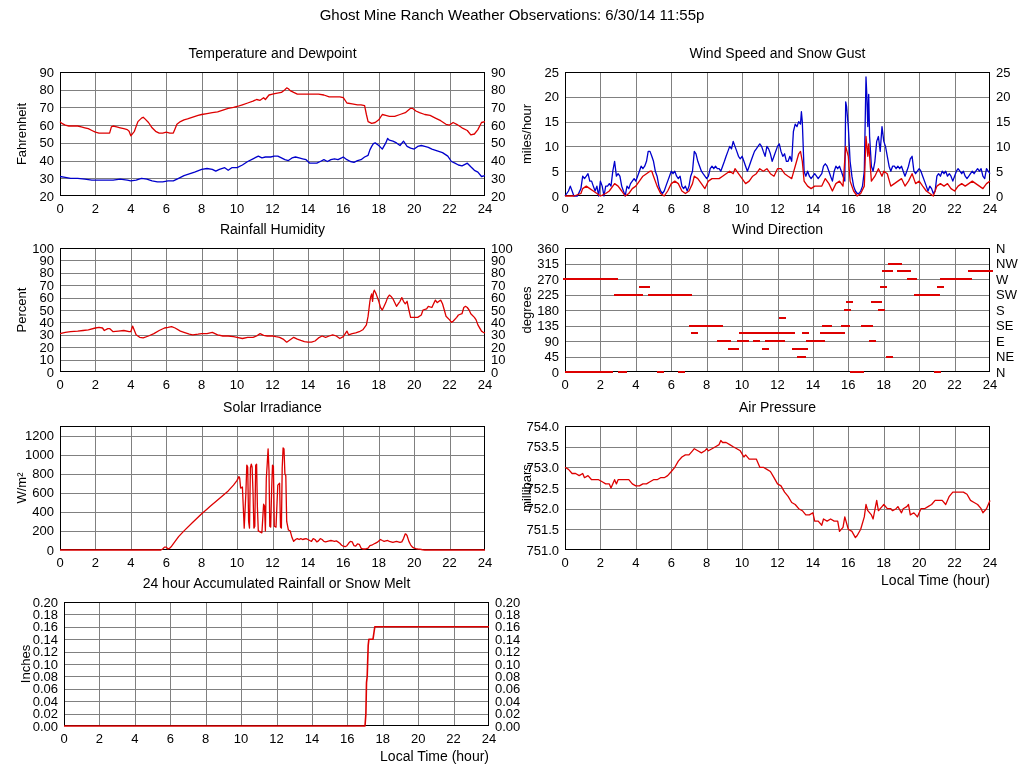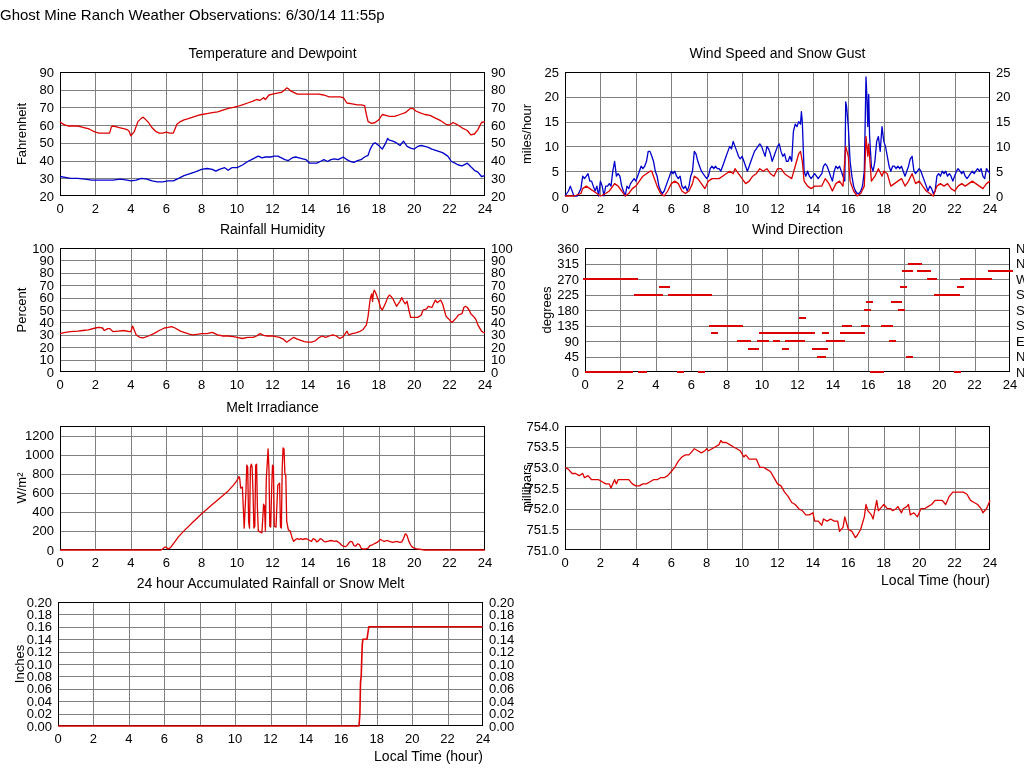--- a/index.html
+++ b/index.html
@@ -1,24 +1,24 @@
 <!DOCTYPE html>
 <html><head>
 <meta charset="utf-8">
 <style>
   html,body{margin:0;padding:0;background:#fff;}
   body{width:1024px;height:768px;position:relative;overflow:hidden;
        font-family:"Liberation Sans",sans-serif;color:#000;}
-  .page-title{position:absolute;top:6px;left:0;width:1024px;text-align:left;
+  .page-title{position:absolute;top:6px;left:0;width:1024px;text-align:center;
               font-size:15px;white-space:nowrap;}
   .chart{position:absolute;width:425px;height:100px;}
   .c0{left:60px;top:72px}.c1{left:565px;top:72px}
-  .c2{left:60px;top:248px}.c3{left:585px;top:248px}
+  .c2{left:60px;top:248px}.c3{left:565px;top:248px}
   .c4{left:60px;top:426px}.c5{left:565px;top:426px}
-  .c6{left:58px;top:602px}
+  .c6{left:64px;top:602px}
   .ctitle{position:absolute;top:-27px;left:0;width:425px;text-align:center;
           font-size:14px;font-weight:normal;margin:0;white-space:nowrap;}
   .ylabel{position:absolute;left:-100px;top:54px;width:124px;height:16px;
           line-height:16px;text-align:center;transform:rotate(-90deg);
           font-size:13px;white-space:nowrap;}
   .xlabel{position:absolute;top:146px;left:0;width:425px;text-align:right;
           font-size:14px;white-space:nowrap;}
   svg.plot{position:absolute;left:0;top:0;width:425px;height:124px;overflow:visible;}
   svg text{font-family:"Liberation Sans",sans-serif;font-size:13px;fill:#000;}
 </style>
@@ -453,21 +453,21 @@
       <line x1="411.76041666666663" y1="23" x2="418.76041666666663" y2="23" stroke="#dd0000" stroke-width="2.6" shape-rendering="crispEdges"></line>
       <line x1="413.53125" y1="23" x2="420.53125" y2="23" stroke="#dd0000" stroke-width="2.6" shape-rendering="crispEdges"></line>
       <line x1="415.3020833333333" y1="23" x2="422.3020833333333" y2="23" stroke="#dd0000" stroke-width="2.6" shape-rendering="crispEdges"></line>
       <line x1="417.0729166666667" y1="23" x2="424.0729166666667" y2="23" stroke="#dd0000" stroke-width="2.6" shape-rendering="crispEdges"></line>
       <line x1="418.84375" y1="23" x2="425.84375" y2="23" stroke="#dd0000" stroke-width="2.6" shape-rendering="crispEdges"></line>
       <line x1="420.6145833333333" y1="23" x2="427.6145833333333" y2="23" stroke="#dd0000" stroke-width="2.6" shape-rendering="crispEdges"></line>
     </svg>
 </section>
 
 <section class="chart c4">
-  <h2 class="ctitle">Melt Irradiance</h2>
+  <h2 class="ctitle">Solar Irradiance</h2>
   <div class="ylabel">W/m²</div>
   <div class="xlabel"></div>
   <svg class="plot" viewBox="0 0 425 124">
       <text x="0" y="141" text-anchor="middle">0</text>
       <line x1="35.5" y1="0" x2="35.5" y2="124" stroke="#808080" stroke-width="1" shape-rendering="crispEdges"></line>
       <text x="35.416666666666664" y="141" text-anchor="middle">2</text>
       <line x1="71.5" y1="0" x2="71.5" y2="124" stroke="#808080" stroke-width="1" shape-rendering="crispEdges"></line>
       <text x="70.83333333333333" y="141" text-anchor="middle">4</text>
       <line x1="106.5" y1="0" x2="106.5" y2="124" stroke="#808080" stroke-width="1" shape-rendering="crispEdges"></line>
       <text x="106.25" y="141" text-anchor="middle">6</text>
@@ -500,20 +500,21 @@
       <line x1="0" y1="29.5" x2="425" y2="29.5" stroke="#808080" stroke-width="1" shape-rendering="crispEdges"></line>
       <text x="-6" y="33.11538461538461" text-anchor="end">1000</text>
       <line x1="0" y1="10.5" x2="425" y2="10.5" stroke="#808080" stroke-width="1" shape-rendering="crispEdges"></line>
       <text x="-6" y="14.038461538461533" text-anchor="end">1200</text>
       <rect x="0.5" y="0.5" width="424" height="123" fill="none" stroke="#000000" stroke-width="1" shape-rendering="crispEdges"></rect>
       <polyline points="0.0,124.0 100.9,124.0 102.7,123.0 104.5,121.1 106.3,121.1 108.0,123.0 109.8,122.1 111.6,120.2 115.1,115.4 118.6,110.6 124.0,104.9 132.8,96.3 141.7,87.8 150.5,80.1 159.4,72.5 168.2,64.9 173.5,59.1 177.1,54.4 178.9,50.6 179.7,52.0 180.6,62.0 182.4,61.0 184.2,102.1 185.9,66.8 186.8,39.1 187.7,41.0 188.6,95.4 189.5,102.1 190.4,42.0 191.3,38.2 192.1,41.0 193.0,65.8 193.9,102.1 194.8,100.2 195.7,39.1 196.6,38.2 197.4,81.1 198.3,104.9 200.1,105.9 201.9,106.8 203.6,78.2 204.5,80.1 205.4,104.9 206.3,52.5 207.2,38.2 208.1,22.9 209.0,44.8 209.8,100.2 210.7,101.1 211.6,64.9 212.5,39.1 213.4,40.1 214.3,100.2 216.0,101.1 217.8,59.1 219.6,57.2 220.5,101.1 221.4,102.1 222.2,42.0 223.1,21.9 224.0,22.9 224.9,47.7 225.8,49.6 226.7,95.4 228.4,104.0 230.2,104.9 232.0,111.6 233.7,115.4 235.5,113.5 237.3,112.6 239.1,113.5 240.8,112.6 242.6,113.5 244.4,113.0 246.1,112.6 247.9,113.5 249.7,114.5 251.5,115.4 253.2,112.6 255.0,113.5 256.8,115.9 258.5,114.9 260.3,112.6 262.1,113.5 263.9,115.4 265.6,115.9 267.4,115.4 269.2,114.9 270.9,114.5 272.7,114.9 274.5,115.4 276.3,114.9 278.0,115.9 279.8,117.3 281.6,119.2 283.3,120.2 285.1,120.7 286.9,119.7 288.6,117.3 290.4,115.4 292.2,115.9 294.0,119.7 295.7,120.2 297.5,117.8 299.3,118.3 301.0,122.1 302.8,123.0 304.6,123.0 306.4,122.6 308.1,122.1 309.9,119.7 311.7,119.2 313.4,118.3 315.2,117.3 317.0,116.4 318.8,114.9 320.5,113.5 322.3,114.5 324.1,115.4 325.8,114.9 327.6,114.5 329.4,115.4 331.1,115.9 332.9,116.4 334.7,115.9 336.5,115.4 338.2,115.9 340.0,116.4 341.8,115.9 343.5,112.6 345.3,107.8 346.2,108.3 347.1,109.7 348.9,115.4 350.6,118.8 352.4,121.1 354.2,122.1 355.9,122.6 357.7,123.0 359.5,123.2 361.3,123.5 363.0,123.8 364.8,124.0 425.0,124.0" fill="none" stroke="#dd0000" stroke-width="1.3" stroke-linejoin="round"></polyline>
     </svg>
 </section>
 
 <section class="chart c5">
+  <h2 class="ctitle">Air Pressure</h2>
   <div class="ylabel">millibars</div>
   <div class="xlabel">Local Time (hour)</div>
   <svg class="plot" viewBox="0 0 425 124">
       <text x="0" y="141" text-anchor="middle">0</text>
       <line x1="35.5" y1="0" x2="35.5" y2="124" stroke="#808080" stroke-width="1" shape-rendering="crispEdges"></line>
       <text x="35.416666666666664" y="141" text-anchor="middle">2</text>
       <line x1="71.5" y1="0" x2="71.5" y2="124" stroke="#808080" stroke-width="1" shape-rendering="crispEdges"></line>
       <text x="70.83333333333333" y="141" text-anchor="middle">4</text>
       <line x1="106.5" y1="0" x2="106.5" y2="124" stroke="#808080" stroke-width="1" shape-rendering="crispEdges"></line>
       <text x="106.25" y="141" text-anchor="middle">6</text>

